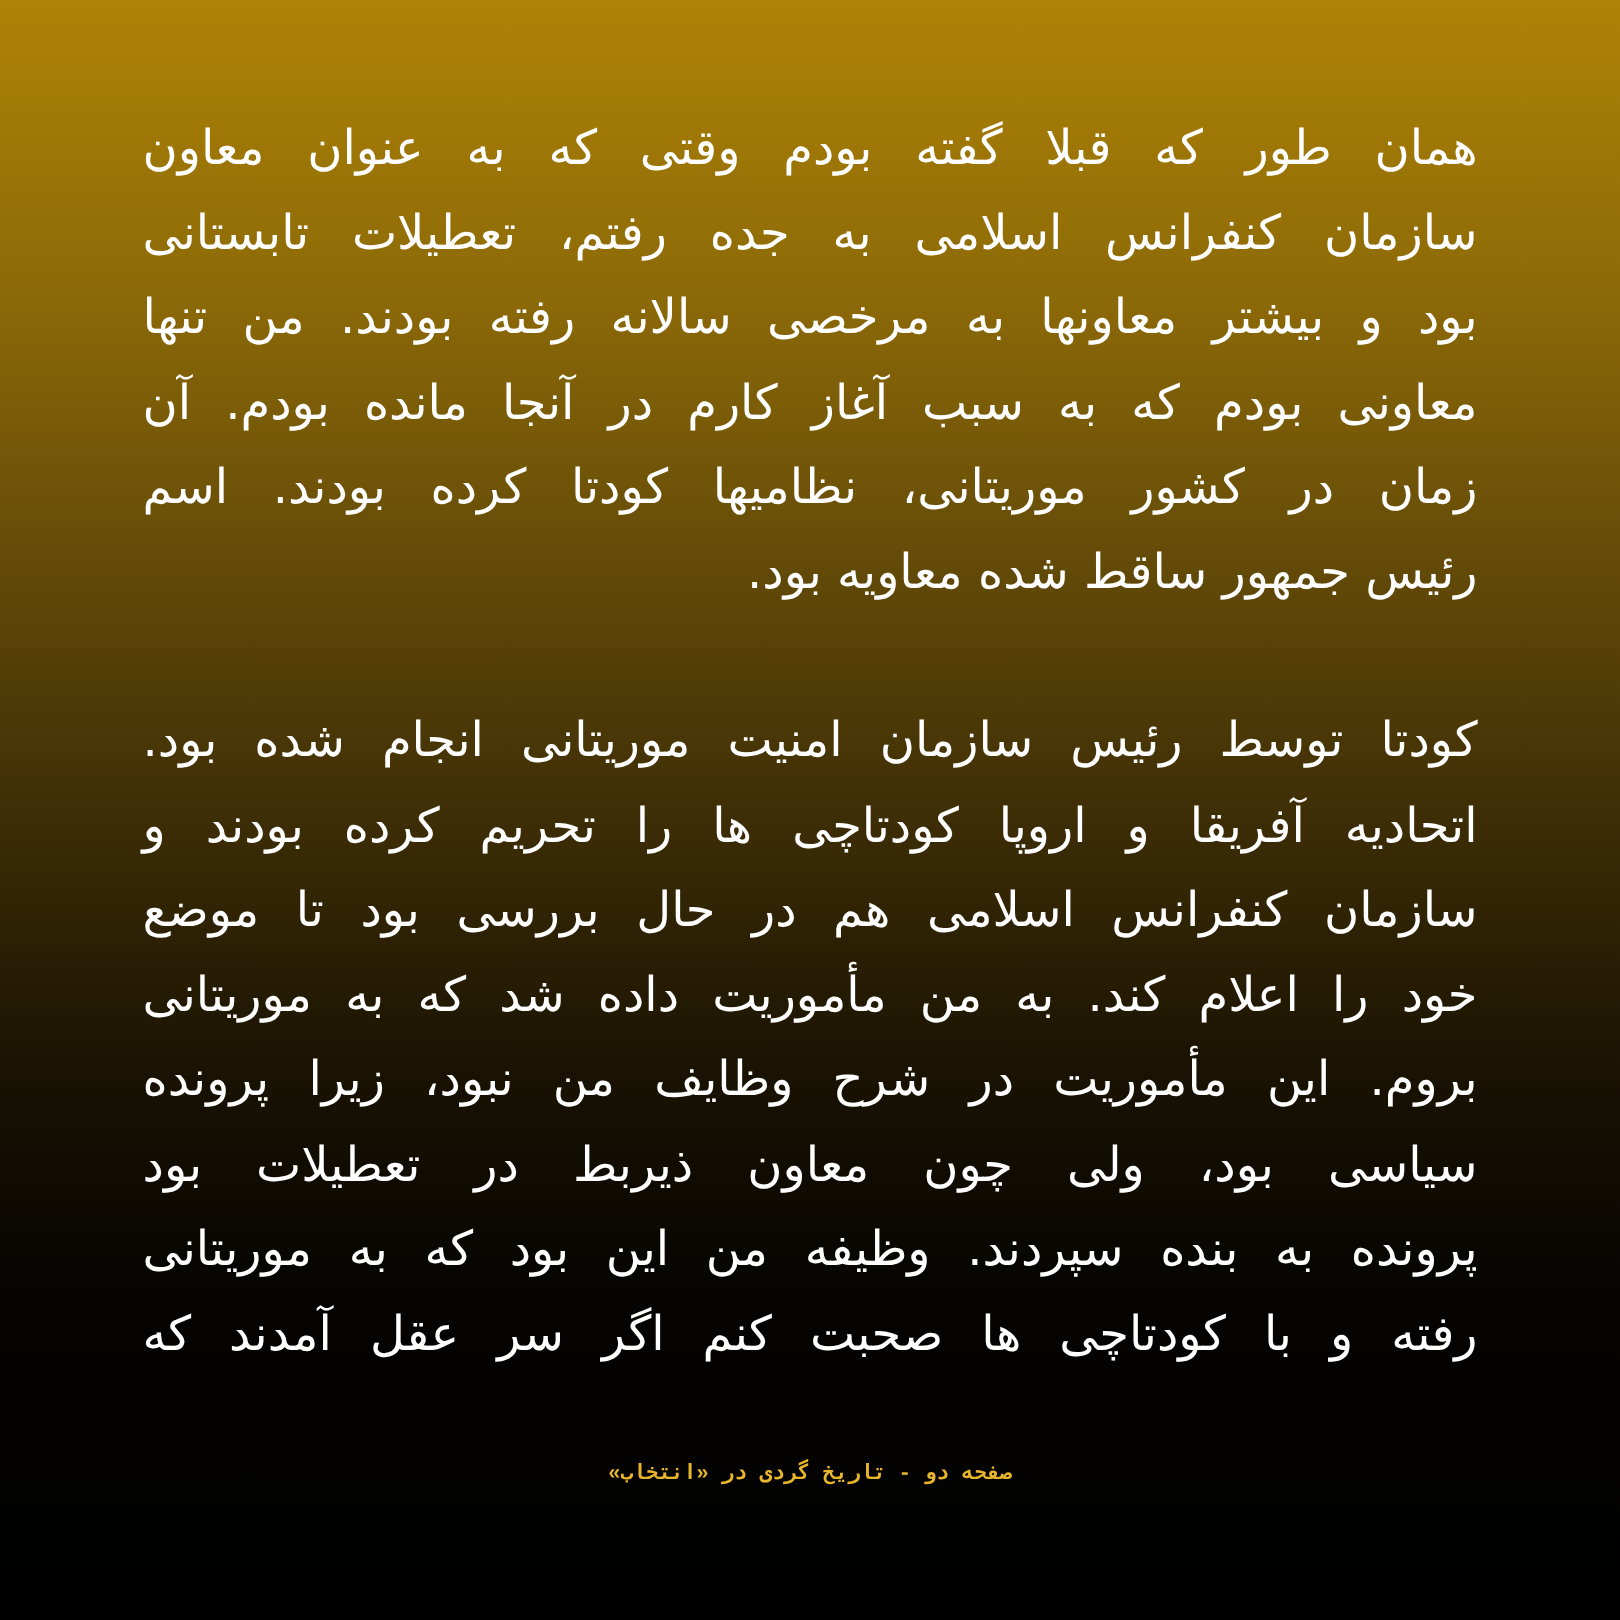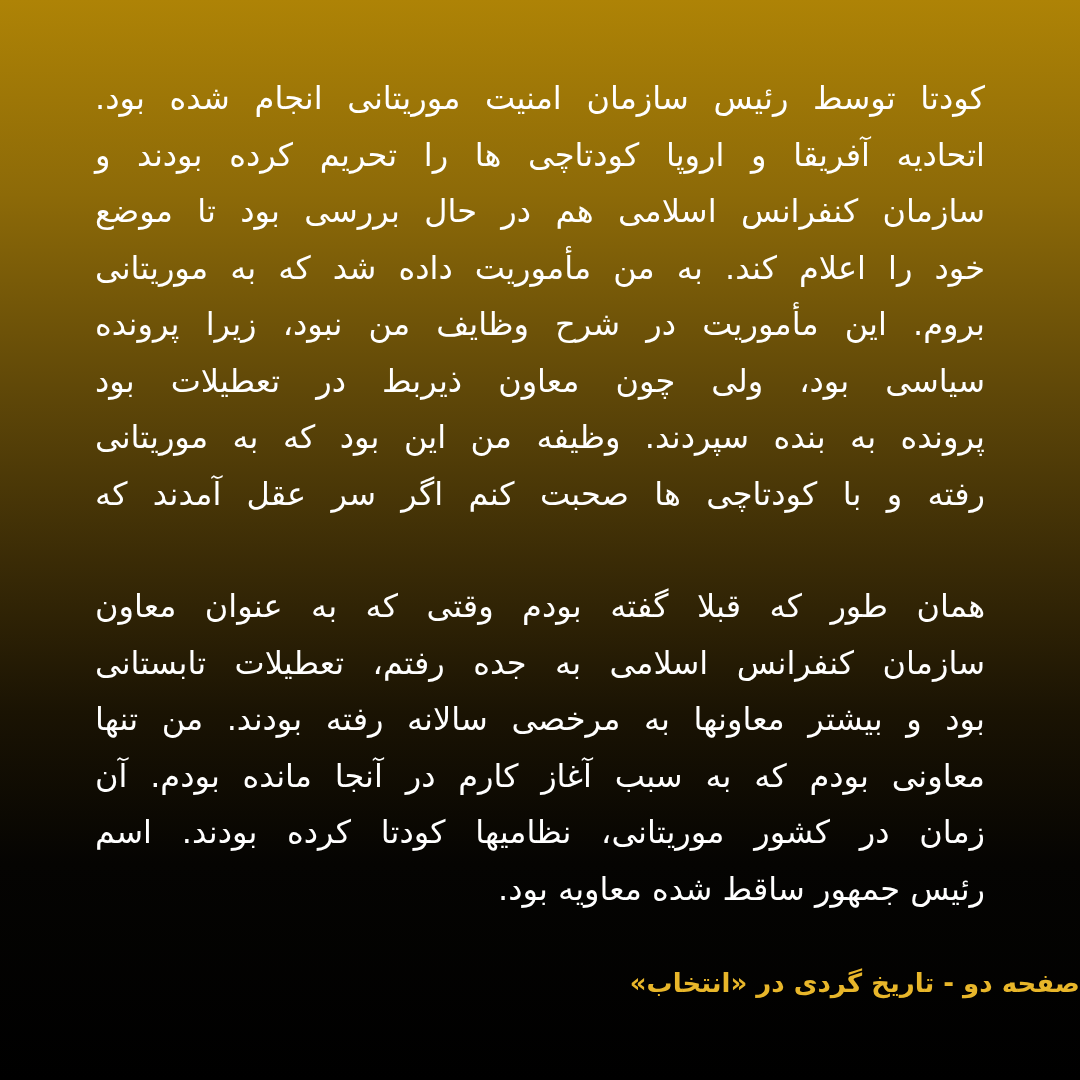--- a/index.html
+++ b/index.html
@@ -54,45 +54,47 @@
     }
     .line.last {
       text-align-last: right;
     }
     .footer {
       position: absolute;
       left: 0;
       right: 0;
       top: 968px;
       direction: rtl;
+      text-align: center;
       color: #e8b62a;
-      font-size: 26px;
+      font-size: 14px;
       font-weight: bold;
       line-height: 30px;
+      font-family: Liberation Mono, monospace;
     }
   </style>
 </head>
 <body>
 
 <div class="page">
   <div class="body-text">
+    <p class="paragraph">
+      <span class="line">همان طور که قبلا گفته بودم وقتی که به عنوان معاون</span>
+      <span class="line">سازمان کنفرانس اسلامی به جده رفتم، تعطیلات تابستانی</span>
+      <span class="line">بود و بیشتر معاونها به مرخصی سالانه رفته بودند. من تنها</span>
+      <span class="line">معاونی بودم که به سبب آغاز کارم در آنجا مانده بودم. آن</span>
+      <span class="line">زمان در کشور موریتانی، نظامیها کودتا کرده بودند. اسم</span>
+      <span class="line last">رئیس جمهور ساقط شده معاویه بود.</span>
+    </p>
     <p class="paragraph">
       <span class="line">کودتا توسط رئیس سازمان امنیت موریتانی انجام شده بود.</span>
       <span class="line">اتحادیه آفریقا و اروپا کودتاچی ها را تحریم کرده بودند و</span>
       <span class="line">سازمان کنفرانس اسلامی هم در حال بررسی بود تا موضع</span>
       <span class="line">خود را اعلام کند. به من مأموریت داده شد که به موریتانی</span>
       <span class="line">بروم. این مأموریت در شرح وظایف من نبود، زیرا پرونده</span>
       <span class="line">سیاسی بود، ولی چون معاون ذیربط در تعطیلات بود</span>
       <span class="line">پرونده به بنده سپردند. وظیفه من این بود که به موریتانی</span>
       <span class="line">رفته و با کودتاچی ها صحبت کنم اگر سر عقل آمدند که</span>
     </p>
-    <p class="paragraph">
-      <span class="line">همان طور که قبلا گفته بودم وقتی که به عنوان معاون</span>
-      <span class="line">سازمان کنفرانس اسلامی به جده رفتم، تعطیلات تابستانی</span>
-      <span class="line">بود و بیشتر معاونها به مرخصی سالانه رفته بودند. من تنها</span>
-      <span class="line">معاونی بودم که به سبب آغاز کارم در آنجا مانده بودم. آن</span>
-      <span class="line">زمان در کشور موریتانی، نظامیها کودتا کرده بودند. اسم</span>
-      <span class="line last">رئیس جمهور ساقط شده معاویه بود.</span>
-    </p>
   </div>
 
   <div class="footer">صفحه دو - تاریخ گردی در «انتخاب»</div>
 </div>
 
 </body></html>

